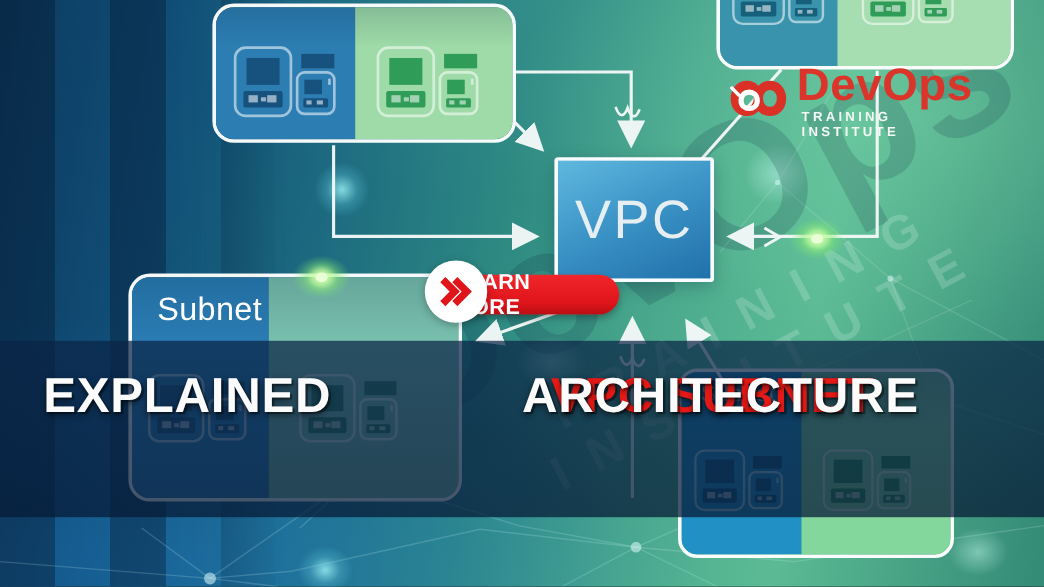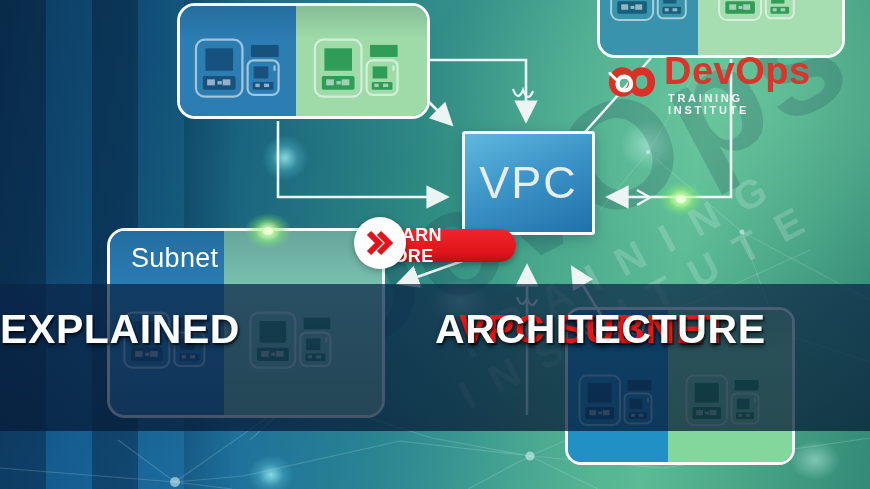--- a/index.html
+++ b/index.html
@@ -41,21 +41,21 @@
     background:linear-gradient(155deg,#5fb8de 0%,#3b93c6 48%,#2071aa 100%);
     display:flex;align-items:center;justify-content:center;box-shadow:0 4px 14px rgba(0,30,60,.25);}
   .vpc span{position:static;color:#e6eef2;font-size:45px;letter-spacing:2px;font-weight:400;}
 
   
   .banner{left:0;top:284px;width:870px;height:147px;background:linear-gradient(180deg,rgba(10,36,70,.72),rgba(6,26,54,.74));}
   .title{left:0;top:306px;width:870px;text-align:center;line-height:47px;font-weight:700;font-size:41px;letter-spacing:.6px;
     text-shadow:0 3px 5px rgba(0,0,0,.55),2px 2px 0 rgba(0,0,0,.35);}
   .title .red{color:#e81a17;margin-left:24px;}
   .title .white{color:#fbfbfb;}
-  .title .line2{display:block;color:#fbfbfb;}
+  .title .line2{display:block;color:#fbfbfb;padding-left:36px;}
 
   
   .cta{left:354px;top:217px;width:162px;height:54px;cursor:pointer;}
   .cta .pill{left:24px;top:12px;width:138px;height:33px;border-radius:17px;
     background:linear-gradient(180deg,#f0262b 0%,#e0151b 70%,#b90f14 100%);
     box-shadow:0 3px 6px rgba(0,0,0,.30);display:flex;align-items:center;justify-content:flex-end;padding-right:17px;}
   .cta .pill span{position:static;color:#fff;font-weight:700;font-size:18px;letter-spacing:.4px;}
   .cta .disc{left:0;top:0;width:52px;height:52px;border-radius:50%;background:#fff;box-shadow:0 2px 7px rgba(0,0,0,.28);
     display:flex;align-items:center;justify-content:center;}
   .cta .disc svg{position:static;}

